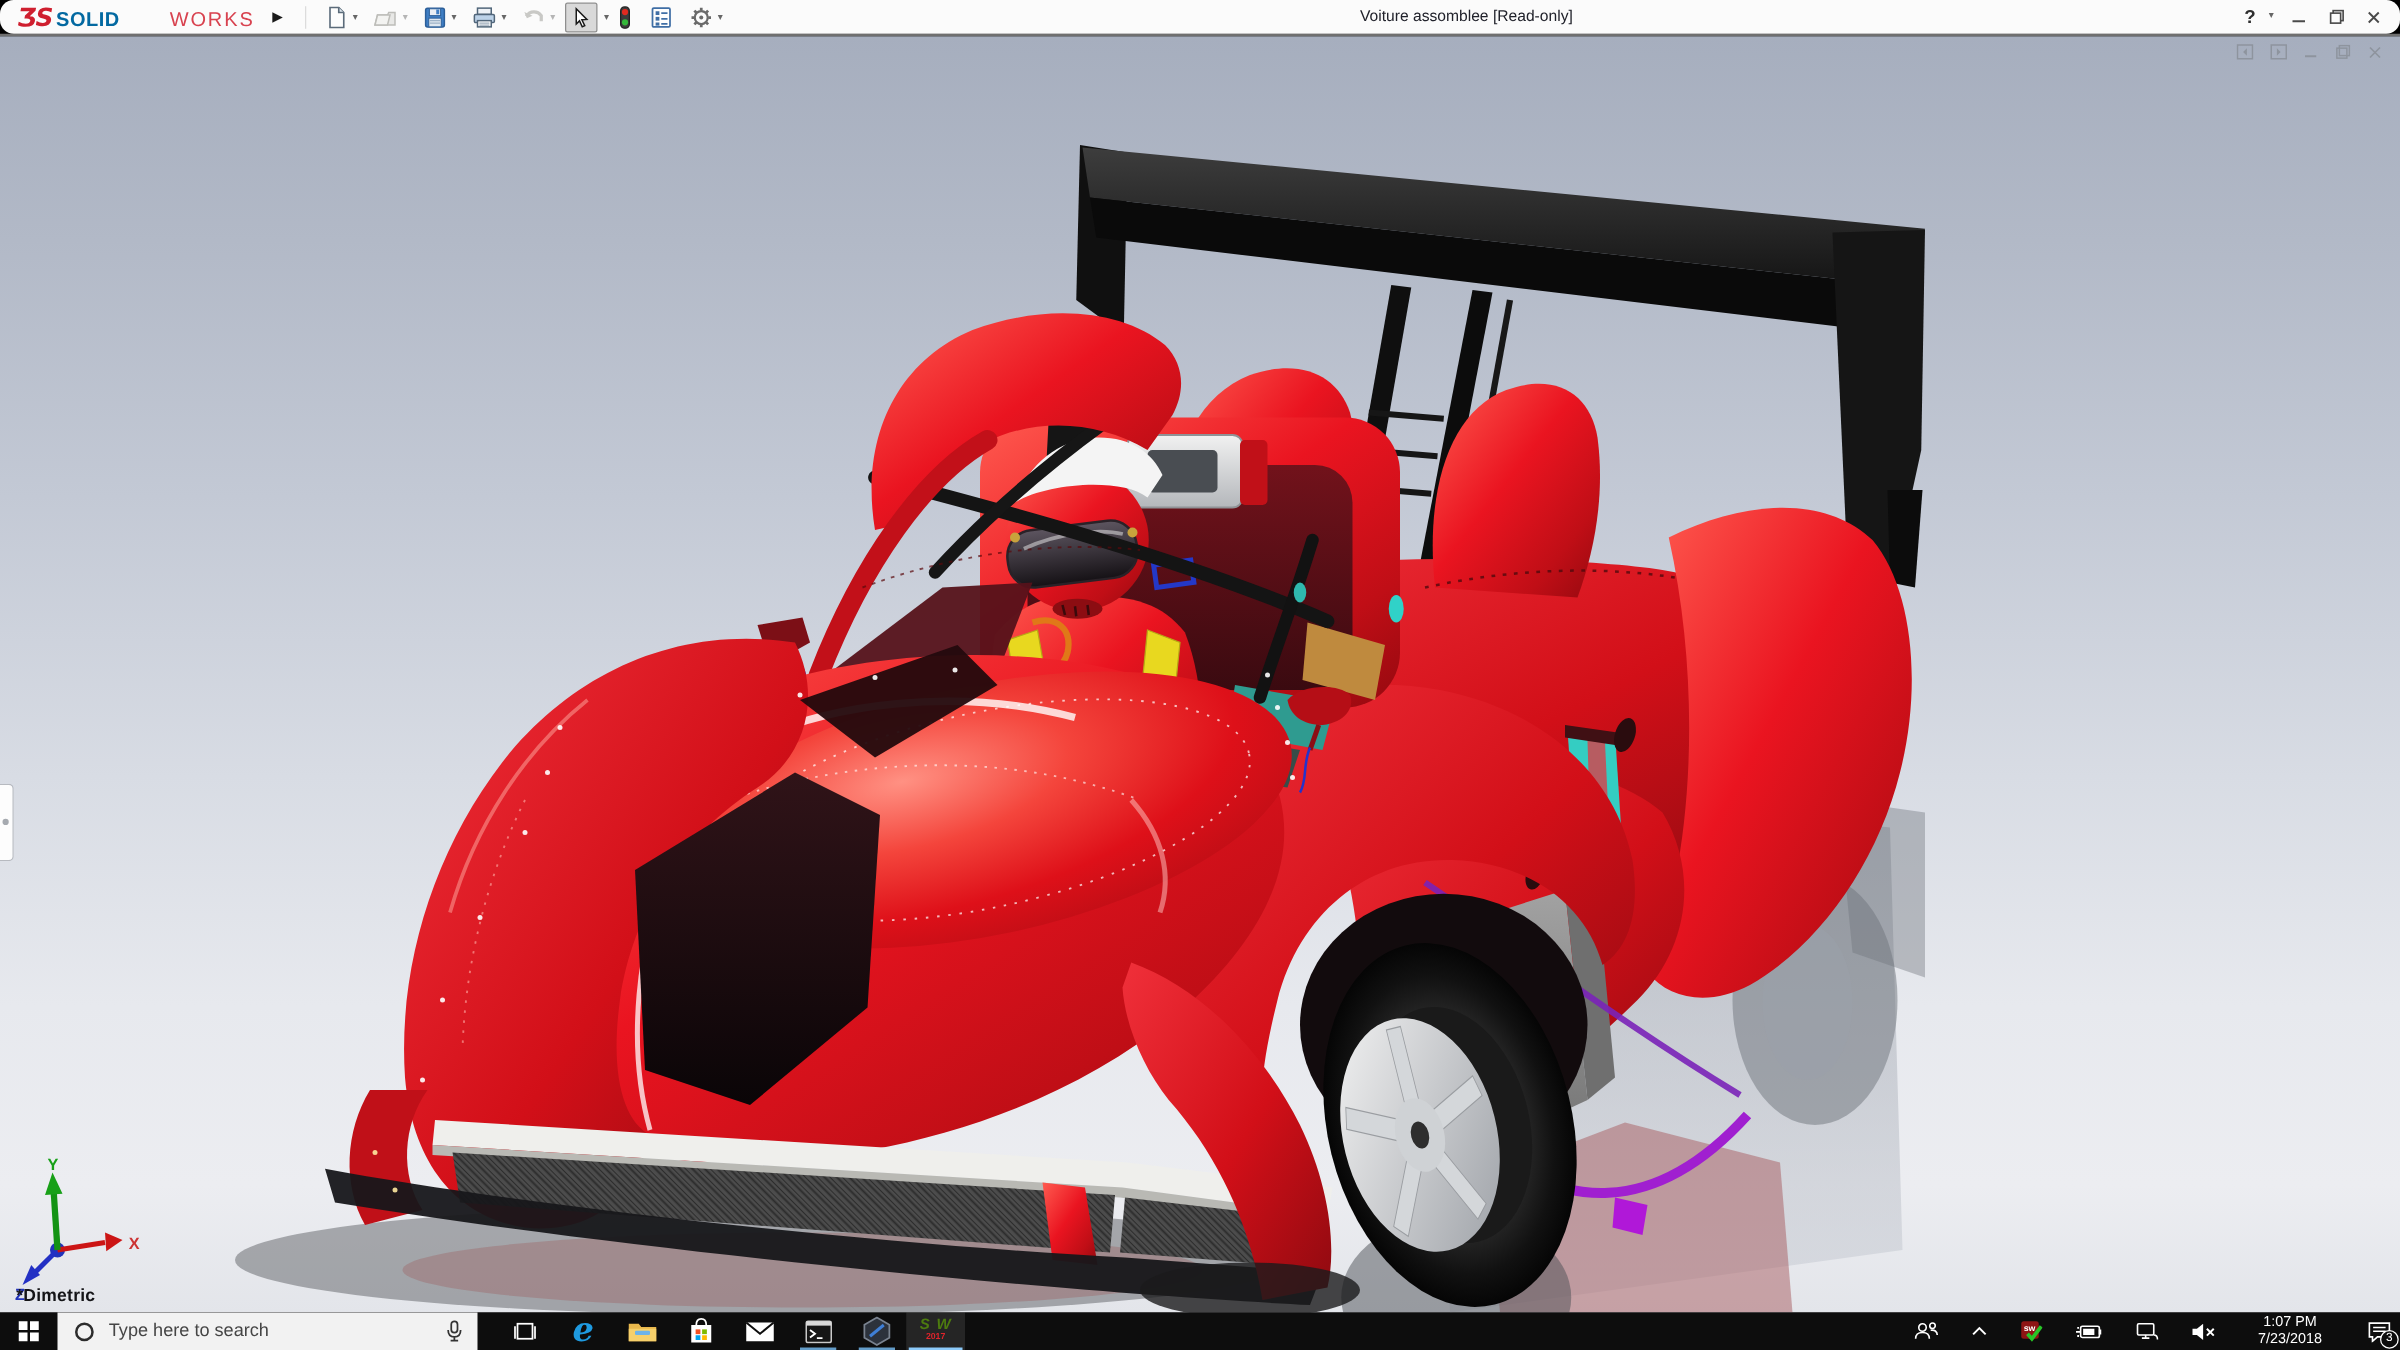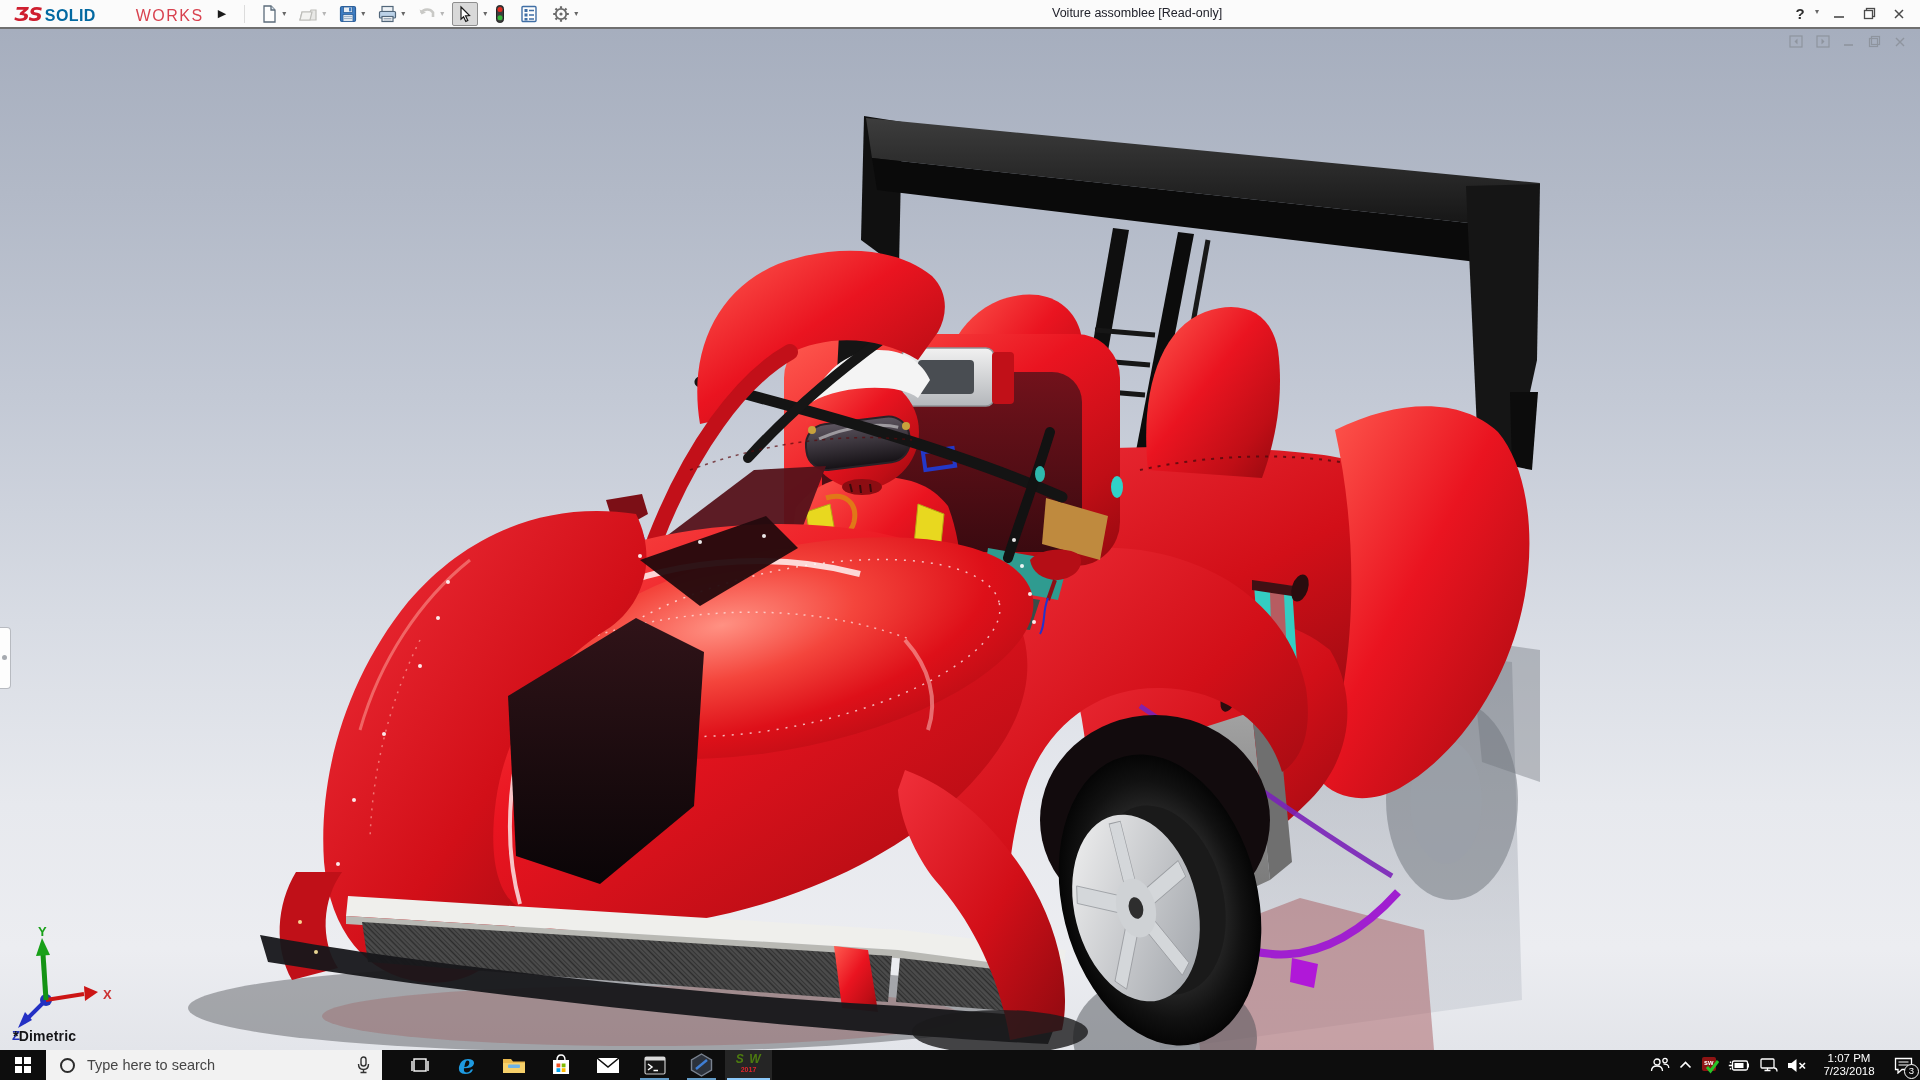--- a/index.html
+++ b/index.html
@@ -1,32 +1,32 @@
 <!DOCTYPE html>
 <html><head>
 <meta charset="utf-8">
 <style>
   * { margin:0; padding:0; box-sizing:border-box; }
   html,body { width:1920px; height:1080px; overflow:hidden; font-family:"Liberation Sans",sans-serif; background:#000; }
   #app { position:relative; width:1920px; height:1080px; }
 
   
-  .titlebar { position:absolute; top:0; left:0; right:0; height:27px; background:#fbfbfb; display:flex; align-items:center; z-index:30; }
+  .titlebar { position:absolute; top:0; left:0; right:0; height:27px; background:#fbfbfb; display:flex; align-items:center; z-index:30;border-radius:11px; }
   .logo { display:flex; align-items:baseline; margin-left:14px; white-space:nowrap; }
   .logo .lmark  { font-style:italic; font-weight:bold; font-size:20px; color:#cf1f2f; letter-spacing:-1px; margin-right:3px; font-family:"DejaVu Sans",sans-serif; }
   .logo .lbold  { font-weight:bold; font-size:16px; color:#0369a1; letter-spacing:.4px; }
   .logo .llight { font-weight:normal; font-size:16px; color:#d8424f; letter-spacing:1.5px;padding-left:40px; }
   .flyout { font-size:11px; color:#1a1a1a; margin:0 10px 0 14px; }
   .tdivider { width:1px; height:18px; background:#dcdcdc; margin:0 8px; }
   .tbtn { display:flex; align-items:center; padding:2px 3px; margin:0 2px; border:1px solid transparent; border-radius:2px; }
   .tbtn.pressed { background:#d9d9d9; border-color:#8f8f8f; }
   .tbtn svg { display:block; }
   .caret { font-size:8px; color:#666; margin-left:3px; }
   .caret.dis { color:#b5b5b5; }
-  .win-title { position:absolute; left:1052px; top:0; height:19px; line-height:27px; font-size:12.5px; color:#21222b; white-space:nowrap; }
+  .win-title { position:absolute; left:1088px; top:0; height:19px; line-height:27px; font-size:12.5px; color:#21222b; white-space:nowrap; }
   .tb-right { position:absolute; right:6px; top:0; height:27px; display:flex; align-items:center; }
   .tb-right .wbtn { width:30px; height:27px; display:flex; align-items:center; justify-content:center; color:#4a4a4a; font-size:14px; }
   .tb-right .help { font-weight:bold; color:#2e2e2e; font-size:15px; width:20px; }
   .tb-right .hcaret { font-size:8px; color:#666; width:14px; margin-top:-4px; }
 
   
   .viewport { position:absolute; top:27px; left:0; right:0; bottom:30px; border-top:2px solid #6f6f6f;
     background:linear-gradient(180deg,#a6aebe 0%,#b2b9c7 16%,#c3c9d5 36%,#d8dce4 58%,#e7e9ee 76%,#ecedf1 90%,#e3e5ea 100%); }
   .scene { position:absolute; inset:0; width:100%; height:100%; }
   .doc-controls { position:absolute; top:6px; right:14px; display:flex; align-items:center; gap:13px; z-index:5; }
@@ -45,21 +45,21 @@
   .searchbox .stext { margin-left:12px; font-size:14.5px; color:#454545; flex:1; white-space:nowrap; }
   .searchbox .mic { margin-right:12px; }
   .apps { display:flex; align-items:stretch; margin-left:14px; }
   .app { width:47px; display:flex; align-items:center; justify-content:center; position:relative; }
   .app.active { background:rgba(255,255,255,.10); }
   .underl { position:absolute; bottom:0; left:9px; width:29px; height:2.5px; background:#639cc8; }
   .app.active .underl { left:2px; width:43px; background:#8ccafa; }
   .swlabel { position:relative; width:26px; height:24px; text-align:center; }
   .swlabel .sw1 { font-weight:bold; font-size:12px; color:#4d7c0f; letter-spacing:1px; line-height:13px; display:block; font-style:italic;text-align:right; }
   .swlabel .sw2 { font-weight:bold; font-size:7px; color:#e0242c; line-height:8px; display:block; }
-  .tray { margin-left:auto; display:flex; align-items:center; gap:9px; padding-right:5px; }
+  .tray { margin-left:auto; display:flex; align-items:center; gap:26px; padding-right:5px; }
   .trayic { display:flex; align-items:center; justify-content:center; }
   .clock { color:#fff; font-size:11.5px; line-height:13px; text-align:center; width:66px; }
   .action { position:relative; width:24px; height:24px; display:flex; align-items:center; justify-content:center; }
   .badge { position:absolute; right:-4px; bottom:-2px; width:15px; height:15px; border:1.4px solid #fff; border-radius:50%; background:#0d0d0d; color:#fff; font-size:9.5px; line-height:12.5px; text-align:center; }
 </style>
 </head>
 <body>
 
 <div id="app">
 

